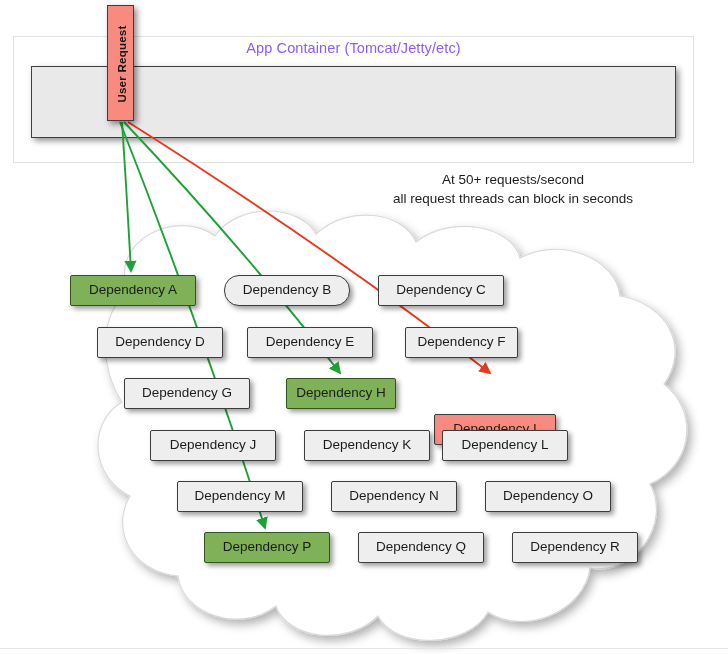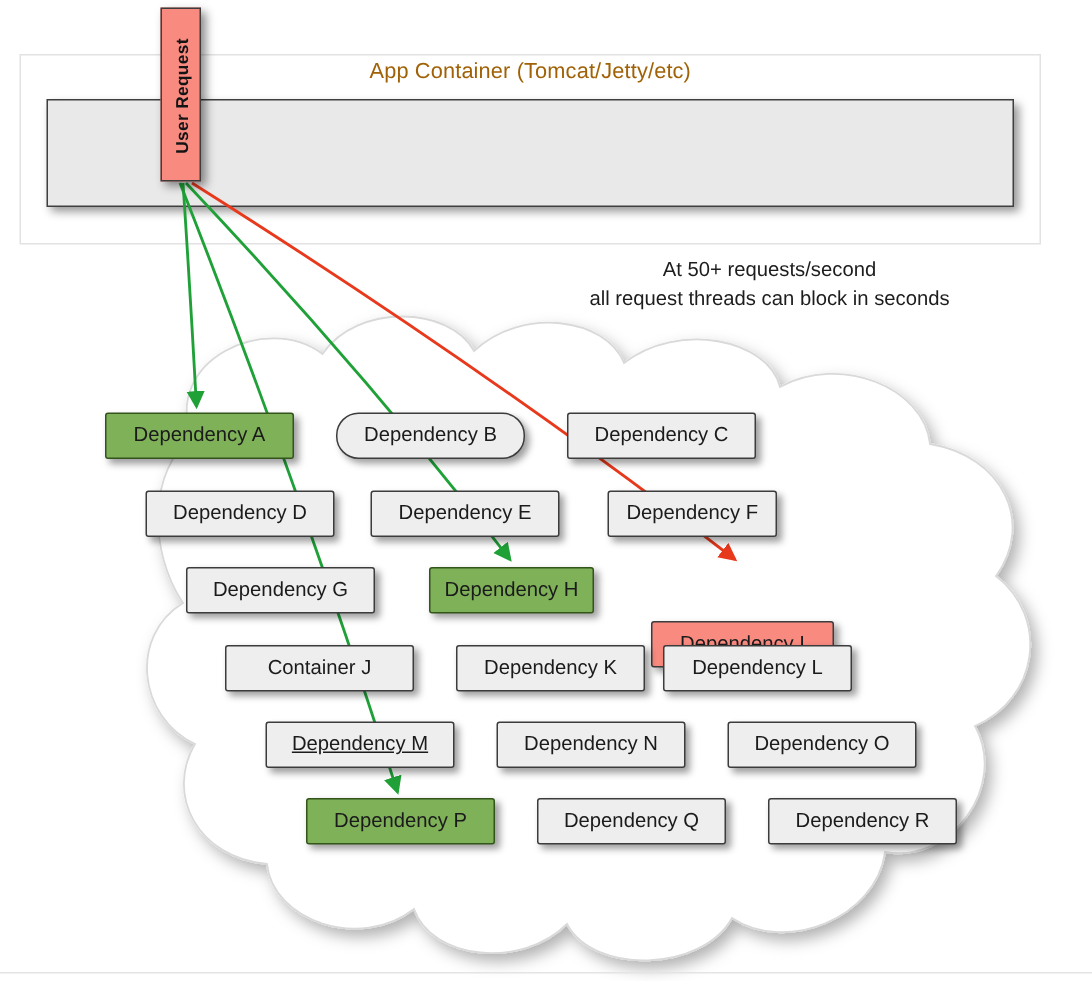--- a/index.html
+++ b/index.html
@@ -30,21 +30,21 @@
     background: #ffffff;
     box-sizing: border-box;
   }
   #app-container-title {
     position: absolute;
     left: 13px;
     top: 40px;
     width: 681px;
     text-align: center;
     font-size: 14.5px;
-    color: #a16207;
+    color: #8b5cf6;
     letter-spacing: .1px;
   }
   #thread-pool-bar {
     position: absolute;
     left: 31px;
     top: 66px;
     width: 645px;
     height: 72px;
     background: #e9e9e9;
     border: 1.5px solid #3f3f3f;
@@ -194,24 +194,24 @@
   <div id="dep-boxes">
       <div class="dep-box green" style="left: 70px; top: 275px; width: 126px;">Dependency A</div>
       <div class="dep-box" style="left: 224px; top: 275px; width: 126px; border-radius: 15px;">Dependency B</div>
       <div class="dep-box" style="left: 378px; top: 275px; width: 126px;">Dependency C</div>
       <div class="dep-box" style="left: 97px; top: 327px; width: 126px;">Dependency D</div>
       <div class="dep-box" style="left: 247px; top: 327px; width: 126px;">Dependency E</div>
       <div class="dep-box" style="left: 405px; top: 327px; width: 113px;">Dependency F</div>
       <div class="dep-box" style="left: 124px; top: 378px; width: 126px;">Dependency G</div>
       <div class="dep-box green" style="left: 286px; top: 378px; width: 110px;">Dependency H</div>
       <div class="dep-box red" style="left: 434px; top: 378px; width: 122px;">Dependency I</div>
-      <div class="dep-box" style="left: 150px; top: 430px; width: 126px;">Container J</div>
+      <div class="dep-box" style="left: 150px; top: 430px; width: 126px;">Dependency J</div>
       <div class="dep-box" style="left: 304px; top: 430px; width: 126px;">Dependency K</div>
       <div class="dep-box" style="left: 442px; top: 430px; width: 126px;">Dependency L</div>
-      <div class="dep-box" style="left: 177px; top: 481px; width: 126px; text-decoration: underline;">Dependency M</div>
+      <div class="dep-box" style="left: 177px; top: 481px; width: 126px;">Dependency M</div>
       <div class="dep-box" style="left: 331px; top: 481px; width: 126px;">Dependency N</div>
       <div class="dep-box" style="left: 485px; top: 481px; width: 126px;">Dependency O</div>
       <div class="dep-box green" style="left: 204px; top: 532px; width: 126px;">Dependency P</div>
       <div class="dep-box" style="left: 358px; top: 532px; width: 126px;">Dependency Q</div>
       <div class="dep-box" style="left: 512px; top: 532px; width: 126px;">Dependency R</div>
     </div>
 
   <svg id="arrow-layer" viewBox="0 0 728 654">
     <defs>
       <marker id="ahGreen" markerWidth="7" markerHeight="7" refX="5.4" refY="3.2" orient="auto" markerUnits="strokeWidth">

